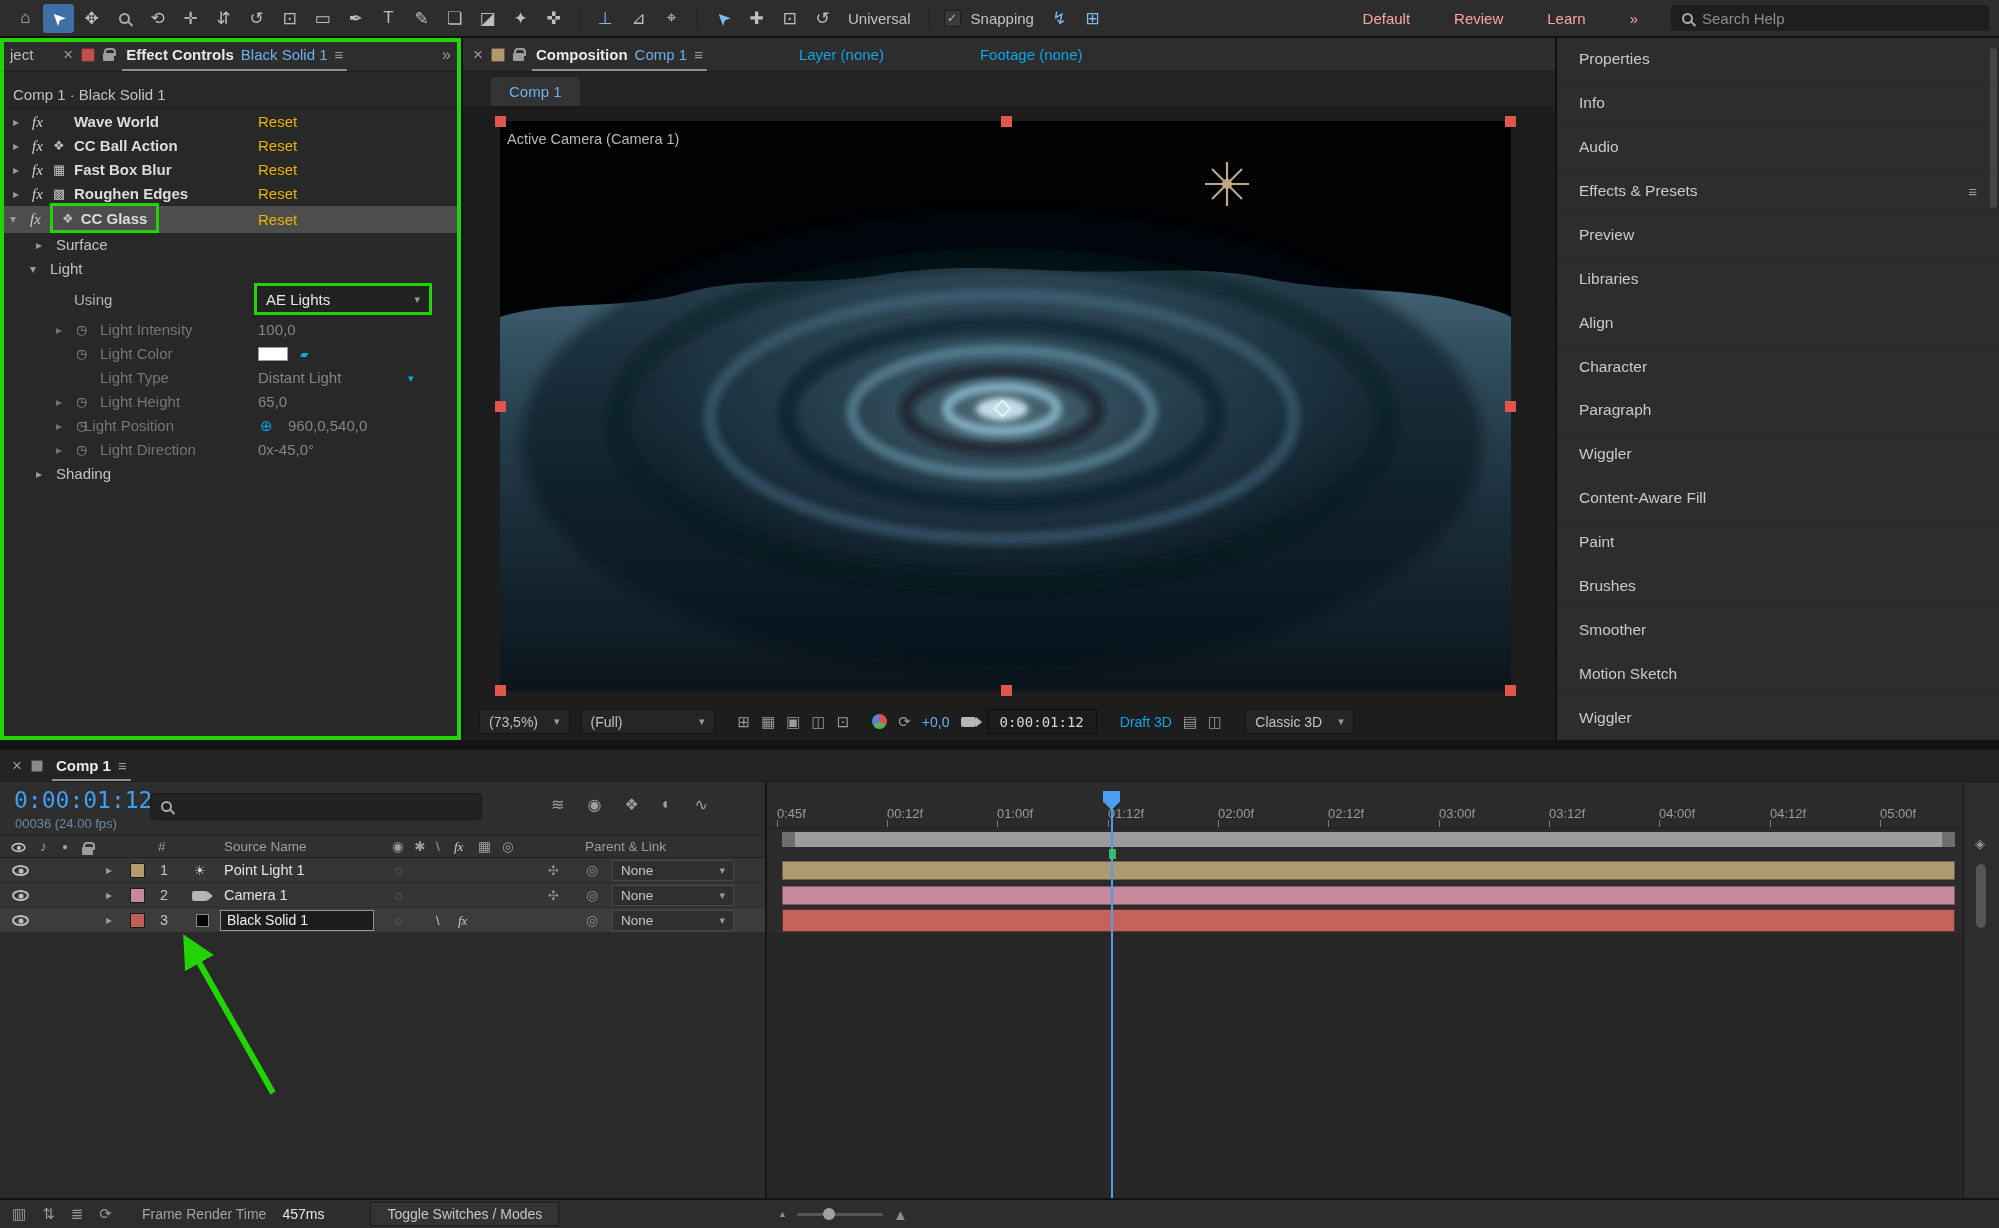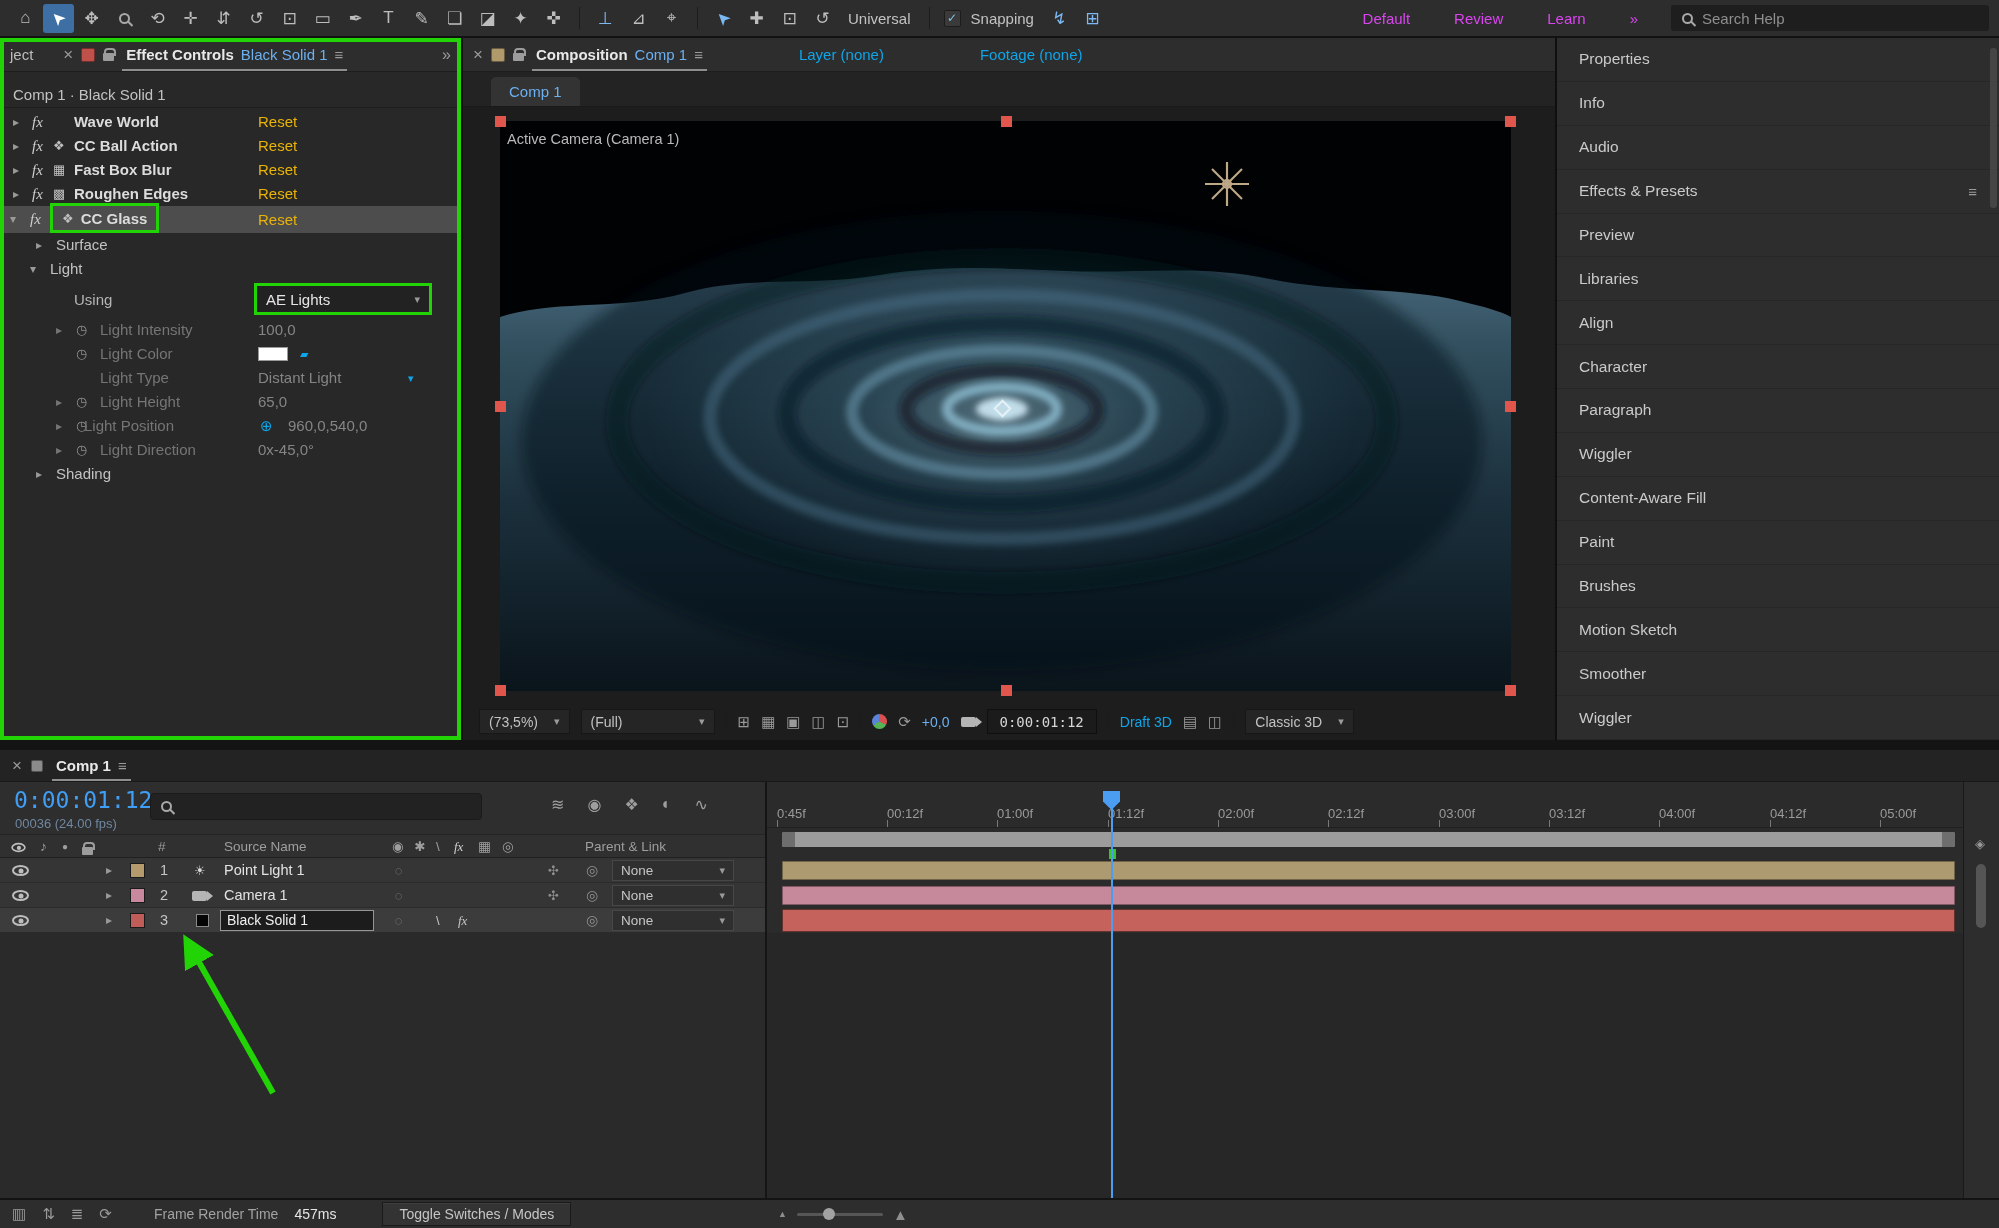--- a/index.html
+++ b/index.html
@@ -26,21 +26,21 @@
 
 .toolbar{position:absolute;top:0;left:0;right:0;height:38px;background:#2d2d2d;border-bottom:2px solid #121212;
   display:flex;align-items:center;padding:0 10px;gap:2px}
 .tbtn{width:31px;height:29px;display:flex;align-items:center;justify-content:center;font-size:17px;color:#bdbdbd;border-radius:3px}
 .tbtn.active{background:#3d6fa5;color:#fff}
 .tbtn.tblue{color:#7cb8f2}
 .rotsel{display:inline-block;transform:rotate(-135deg)}
 .tsep{width:1px;height:22px;background:#1c1c1c;margin:0 8px;flex:none}
 .tlabel{color:#c2c2c2;margin:0 8px;white-space:nowrap}
 .cb{width:17px;height:17px;border:1px solid #1c1c1c;background:#3a3a3a;color:#7cc4e8;display:flex;align-items:center;justify-content:center;font-size:12px;border-radius:2px;margin-left:4px}
-.ws{margin:0 21px;color:#d946ef;white-space:nowrap}
+.ws{margin:0 21px;color:#fca5a5;white-space:nowrap}
 .searchbox{width:318px;height:26px;background:#1e1e1e;border-radius:3px;display:flex;align-items:center;gap:9px;padding:0 11px;color:#8f8f8f;margin-left:10px;flex:none}
 
 
 .ptabs{height:34px;display:flex;align-items:center;gap:8px;padding:0 10px;background:#2d2d2d;border-bottom:1px solid #1d1d1d;color:#9e9e9e;position:relative}
 .ptab{display:flex;align-items:center;gap:7px;height:100%;padding:0 4px;white-space:nowrap}
 .ptab.active{box-shadow:inset 0 -2px 0 #8f8f8f}
 .ptitle{color:#e8e8e8;font-weight:bold;white-space:nowrap}
 .pclose{color:#9a9a9a;font-size:17px}
 .pmenu{color:#9a9a9a;font-size:15px}
 .pmore{margin-left:auto;color:#9a9a9a;font-size:16px}
@@ -447,22 +447,22 @@
       </div>
       <div class="dock-item">Preview</div>
       <div class="dock-item">Libraries</div>
       <div class="dock-item">Align</div>
       <div class="dock-item">Character</div>
       <div class="dock-item">Paragraph</div>
       <div class="dock-item">Wiggler</div>
       <div class="dock-item">Content-Aware Fill</div>
       <div class="dock-item">Paint</div>
       <div class="dock-item">Brushes</div>
+      <div class="dock-item">Smoother</div>
       <div class="dock-item">Motion Sketch</div>
-      <div class="dock-item">Smoother</div>
       <div class="dock-item">Wiggler</div>
       <div class="winscroll"></div>
     </div>
   </div>
 
   <div class="timeline">
     <div class="tl-tabrow">
       <span class="pclose">×</span>
       <span class="chip" style="background:#8b8b8b;width:12px;height:12px"></span>
       <span class="ptab active">
@@ -591,21 +591,21 @@
       <span class="gmark">◈</span>
       <div class="gthumb"></div>
     </div>
   </div>
 
   <div class="statusbar">
     <span class="sicon">▥</span>
     <span class="sicon">⇅</span>
     <span class="sicon">≣</span>
     <span class="sicon">⟳</span>
-    <span style="margin-left:26px">Frame Render Time</span>
+    <span style="margin-left:14px">Frame Render Time</span>
     <span class="frt-val">457ms</span>
     <span class="tgl">Toggle Switches / Modes</span>
     <div class="zoomctl">
       <span class="mtn-s">▲</span>
       <span class="ztrack">
           <span class="zhandle"></span>
         </span>
       <span class="mtn-l">▲</span>
     </div>
   </div>

